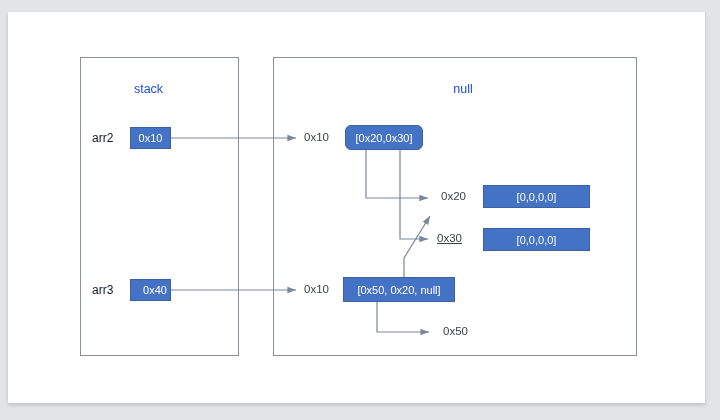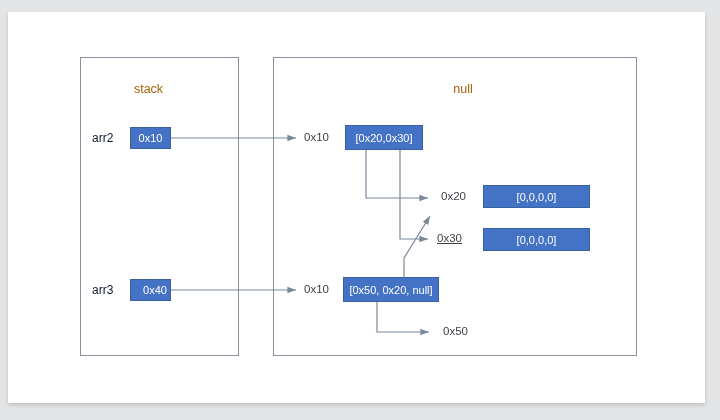--- a/index.html
+++ b/index.html
@@ -10,21 +10,21 @@
   }
   .card {
     position:absolute; left:8px; top:12px; width:697px; height:391px;
     background:#ffffff; box-shadow:0 2px 4px rgba(0,0,0,.16);
   }
   .frame {
     position:absolute; border:1px solid var(--frame-border,#87909b);
     background:transparent;
   }
   .frame-title {
-    position:absolute; color:#a16207; font-size:12.5px; text-align:center;
+    position:absolute; color:#1d4ed8; font-size:12.5px; text-align:center;
   }
   .var-label {
     position:absolute; color:#0f172a; font-size:12px;
   }
   .addr-label {
     position:absolute; color:#3d4249; font-size:11.5px;
   }
   .chip {
     position:absolute; background:var(--node-fill,#4472c4);
     border:1px solid var(--node-border,#3b61a5);
@@ -55,30 +55,30 @@
   <div class="var-label" style="left:92px; top:131px;">arr2</div>
   <div class="chip" style="left:130px; top:127px; width:41px; height:22px;">0x10</div>
 
   <div class="var-label" style="left:92px; top:283px;">arr3</div>
   <div class="chip" style="left:130px; top:279px; width:41px; height:22px;padding-left:9px;">0x40</div>
 
   <div class="frame" style="left:273px; top:57px; width:362px; height:297px;"></div>
   <div class="frame-title" style="left:435px; top:82px; width:56px;">null</div>
 
   <div class="addr-label" style="left:304px; top:131px;">0x10</div>
-  <div class="chip" style="left:345px; top:125px; width:78px; height:25px;">[0x20,0x30]</div>
+  <div class="chip" style="left:345px; top:125px; width:78px; height:25px;border-radius:6px;">[0x20,0x30]</div>
 
   <div class="addr-label" style="left:433px; top:190px;margin-left:8px;">0x20</div>
   <div class="chip" style="left:483px; top:185px; width:107px; height:23px;">[0,0,0,0]</div>
 
   <div class="addr-label" style="left:437px; top:232px;text-decoration:underline;">0x30</div>
   <div class="chip" style="left:483px; top:228px; width:107px; height:23px;">[0,0,0,0]</div>
 
   <div class="addr-label" style="left:304px; top:283px;">0x10</div>
-  <div class="chip" style="left:343px; top:277px; width:96px; height:25px;">[0x50, 0x20, null]</div>
+  <div class="chip" style="left:343px; top:277px; width:112px; height:25px;">[0x50, 0x20, null]</div>
 
   <div class="addr-label" style="left:443px; top:325px;">0x50</div>
 
   <svg class="wires" width="720" height="420" viewBox="0 0 720 420">
     <defs>
       <marker id="arw" viewBox="0 0 10 10" refX="9" refY="5" markerWidth="8" markerHeight="8" orient="auto-start-reverse">
         <path d="M0,1.6 L9,5 L0,8.4 z" fill="#7b879a"></path>
       </marker>
     </defs>
     <path class="connector" d="M171,138 H296" marker-end="url(#arw)"></path>

